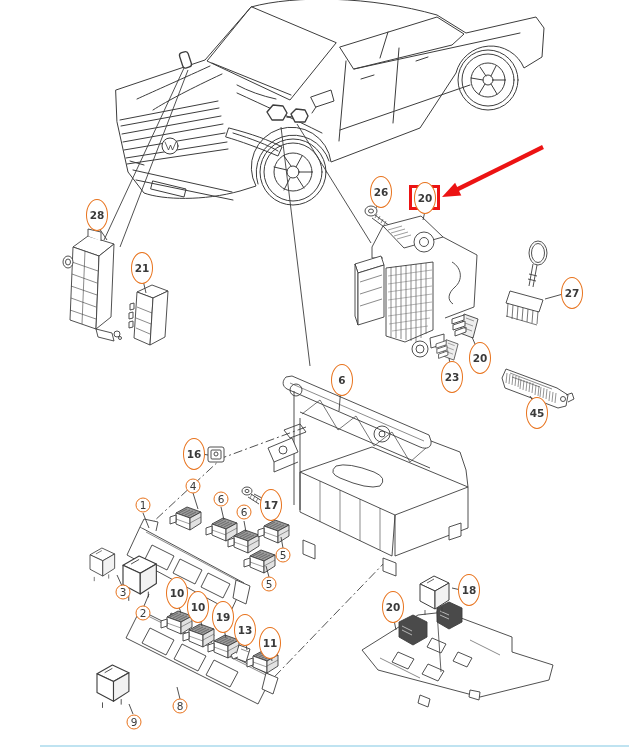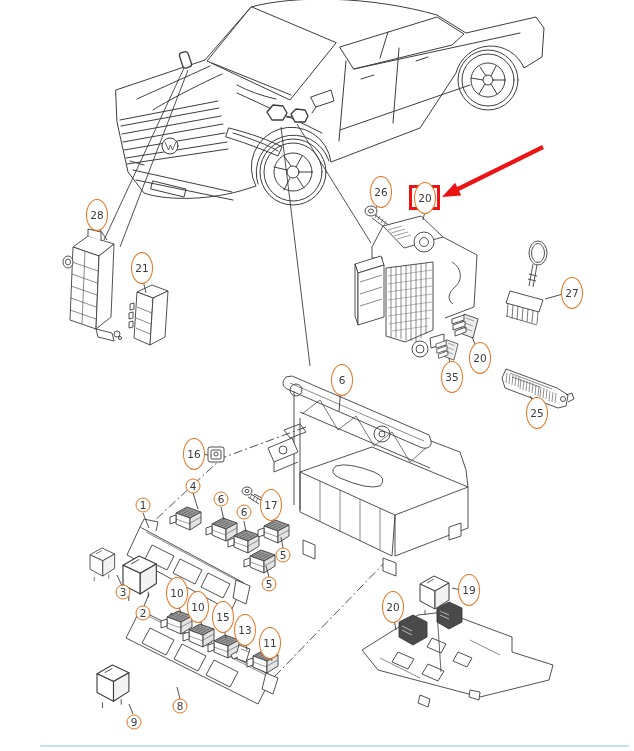--- a/index.html
+++ b/index.html
@@ -7,21 +7,21 @@
          font-family:"DejaVu Sans",sans-serif;}
   .stage svg{position:absolute;left:0;top:0;}
   .callout{
     position:absolute;transform:translate(-50%,-50%);
     min-width:15px;height:15px;padding:0 2px;box-sizing:border-box;
     border:1.4px solid #e8731d;border-radius:50%;background:#fff;
     color:#3a3a3a;font-size:10.5px;line-height:1;
     display:flex;align-items:center;justify-content:center;
     z-index:3;cursor:pointer;
   }
-  .callout.two{min-width:22px;height:32px;}
+  .callout.two{min-width:22px;height:32px;font-weight:bold;}
   .hlbox{
     position:absolute;left:409px;top:185px;width:31px;height:25px;
     border:3px solid #ec1313;box-sizing:border-box;z-index:2;
   }
   .divider{
     position:absolute;left:40px;top:745px;width:589px;height:2px;
     background:#bfe3f1;z-index:1;
   }
 </style>
 </head>
@@ -254,38 +254,38 @@
 </svg>
 
 <div class="hlbox"></div>
 
 <div class="callout two" style="left:97px;top:215px">28</div>
 <div class="callout two" style="left:142px;top:268px">21</div>
 <div class="callout two" style="left:381px;top:192px">26</div>
 <div class="callout two" style="left:425px;top:198px">20</div>
 <div class="callout two" style="left:572px;top:293px">27</div>
 <div class="callout two" style="left:480px;top:358px">20</div>
-<div class="callout two" style="left:452px;top:377px">35</div>
-<div class="callout two" style="left:537px;top:413px">25</div>
+<div class="callout two" style="left:452px;top:377px">23</div>
+<div class="callout two" style="left:537px;top:413px">45</div>
 <div class="callout two" style="left:342px;top:380px">6</div>
 <div class="callout two" style="left:194px;top:454px">16</div>
 <div class="callout" style="left:193px;top:486px">4</div>
 <div class="callout" style="left:143px;top:505px">1</div>
 <div class="callout" style="left:221px;top:499px">6</div>
 <div class="callout" style="left:244px;top:512px">6</div>
 <div class="callout two" style="left:271px;top:505px">17</div>
 <div class="callout" style="left:283px;top:555px">5</div>
 <div class="callout" style="left:269px;top:584px">5</div>
 <div class="callout" style="left:123px;top:592px">3</div>
 <div class="callout two" style="left:177px;top:593px">10</div>
 <div class="callout" style="left:143px;top:613px">2</div>
 <div class="callout two" style="left:198px;top:607px">10</div>
-<div class="callout two" style="left:223px;top:617px">15</div>
+<div class="callout two" style="left:223px;top:617px">19</div>
 <div class="callout two" style="left:245px;top:630px">13</div>
 <div class="callout two" style="left:270px;top:643px">11</div>
-<div class="callout two" style="left:469px;top:590px">19</div>
+<div class="callout two" style="left:469px;top:590px">18</div>
 <div class="callout two" style="left:393px;top:607px">20</div>
 <div class="callout" style="left:180px;top:706px">8</div>
 <div class="callout" style="left:134px;top:722px">9</div>
 
 <div class="divider"></div>
 
 </div>
 
 </body></html>

